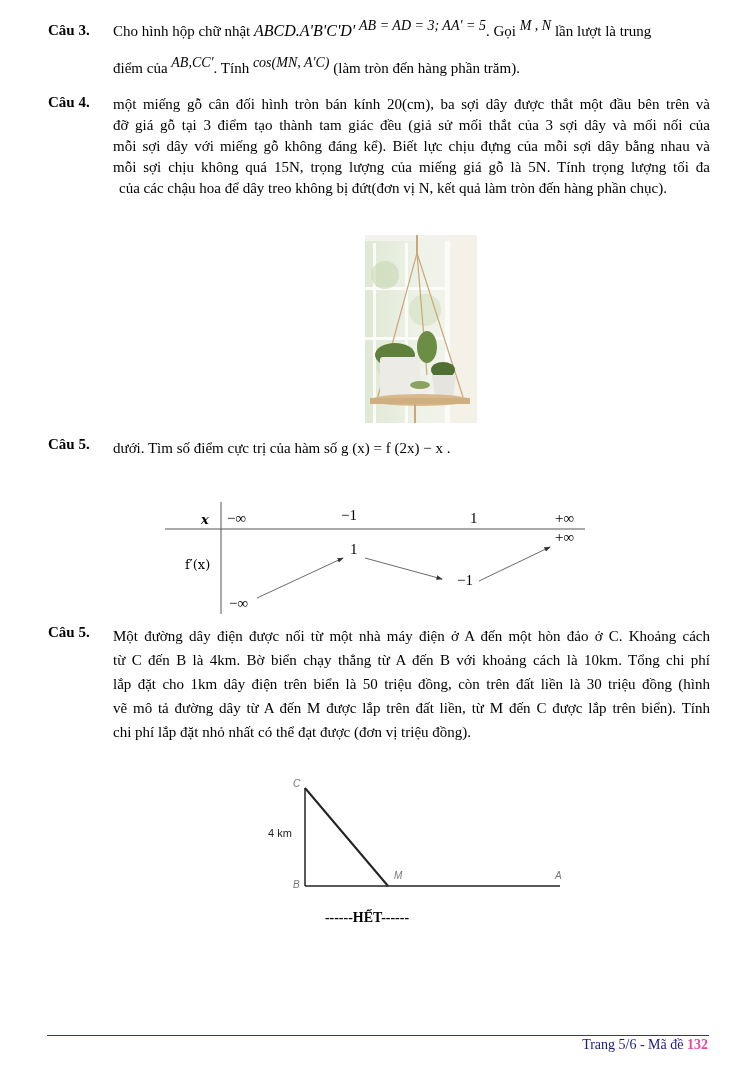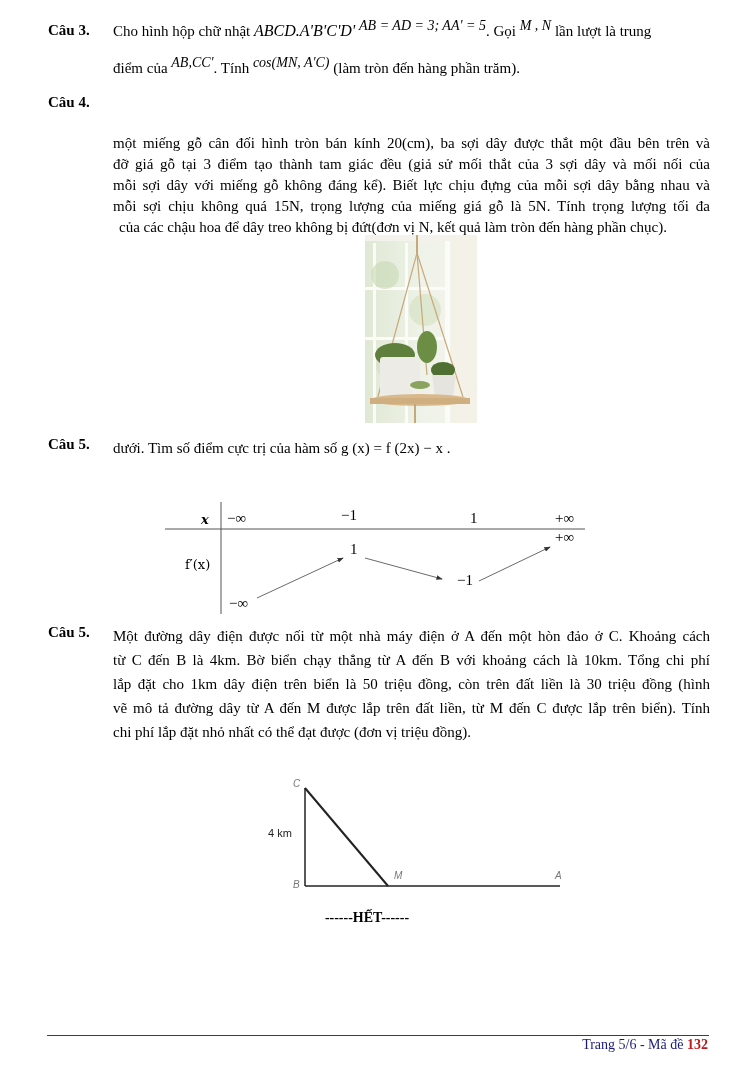--- a/index.html
+++ b/index.html
@@ -11,41 +11,41 @@
   .line { white-space: nowrap; height: 24px; line-height: 24px; }
   .just { text-align: justify; text-align-last: justify; white-space: normal; }
   .m { font-style: italic; }
   .raised { position: relative; top: -6px; font-size: 14px; }
   .photo { position: absolute; left: 365px; top: 235px; width: 112px; height: 188px; overflow: hidden; }
   .table-fig { position: absolute; left: 165px; top: 502px; width: 430px; height: 120px; }
   .geo-fig { position: absolute; left: 255px; top: 775px; width: 330px; height: 125px; }
   .end { position: absolute; left: 0; width: 100%; top: 910px; text-align: center; font-weight: bold; font-size: 14px; }
   .footer-line { position: absolute; left: 47px; top: 1035px; width: 662px; height: 1px; background: #1f2fd8; }
   .footer { position: absolute; right: 26px; top: 1037px; font-size: 14px; color: #1a1a7a; }
-  .footer .code { color: #b91c1c; font-weight: bold; }
+  .footer .code { color: #ec4899; font-weight: bold; }
 </style>
 </head>
 <body>
 
 <div class="q" style="top:20px;">
   <div class="qlabel" style="top:2px;">Câu 3.</div>
   <div class="qbody">
     <div class="line" style="height:22px;line-height:22px;">
       <span>Cho hình hộp chữ nhật </span><span class="m" style="font-size:16px;">ABCD.A'B'C'D'</span><span> </span><span class="m raised">AB = AD = 3; AA' = 5</span><span>. Gọi </span><span class="m raised">M , N</span><span> lần lượt là trung</span>
     </div>
     <div class="line" style="margin-top:14px;">
       <span>điểm của </span><span class="m raised">AB,CC'</span><span>. Tính </span><span class="m raised">cos(MN, A'C)</span><span> (làm tròn đến hàng phần trăm).</span>
     </div>
   </div>
 </div>
 
 <div class="q" style="top:94px;">
   <div class="qlabel">Câu 4.</div>
   <div class="qbody">
-    <div class="line just" style="height:21px;line-height:21px;margin-top:39px;">một miếng gỗ cân đối hình tròn bán kính  20(cm),  ba sợi dây được thắt một đầu bên trên và</div>
+    <div class="line just" style="height:21px;line-height:21px;">một miếng gỗ cân đối hình tròn bán kính  20(cm),  ba sợi dây được thắt một đầu bên trên và</div>
     <div class="line just" style="height:21px;line-height:21px;">đỡ giá gỗ tại 3 điểm tạo thành tam giác đều (giả sử mối thắt của 3 sợi dây và mối nối của</div>
     <div class="line just" style="height:21px;line-height:21px;">mỗi sợi dây với miếng gỗ không đáng kể). Biết lực chịu đựng của mỗi sợi dây bằng nhau và</div>
     <div class="line just" style="height:21px;line-height:21px;">mỗi sợi chịu không quá 15N, trọng lượng của miếng giá gỗ là 5N.  Tính trọng lượng tối đa</div>
     <div class="line" style="height:21px;line-height:21px;margin-left:6px;">của các chậu hoa để dây treo không bị đứt(đơn vị N, kết quả làm tròn đến hàng phần chục).</div>
   </div>
 </div>
 
 <div class="photo">
   <svg width="112" height="188" viewBox="0 0 112 188">
     <defs>

